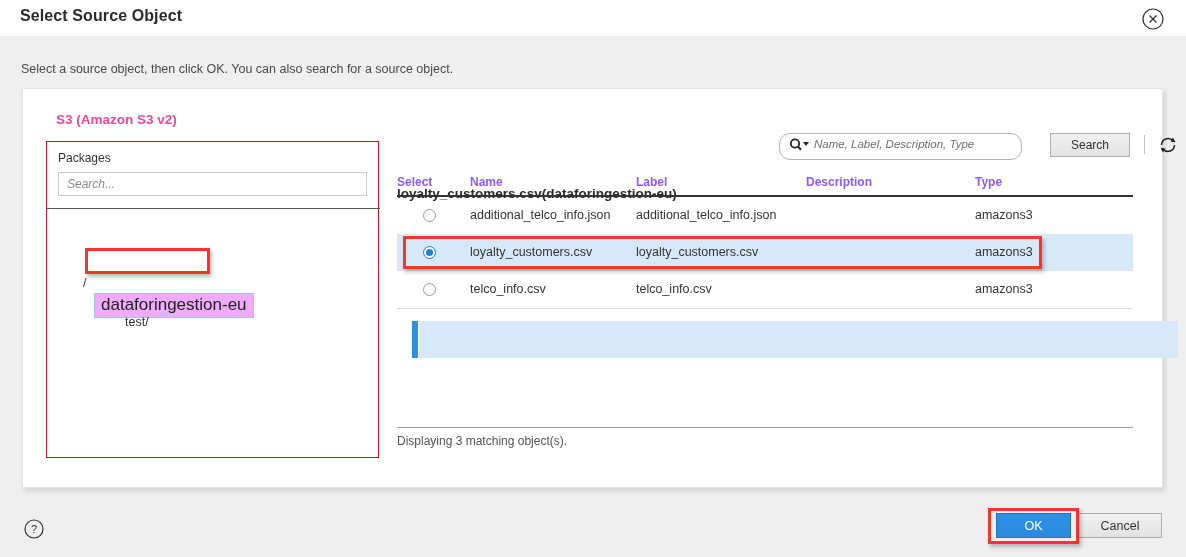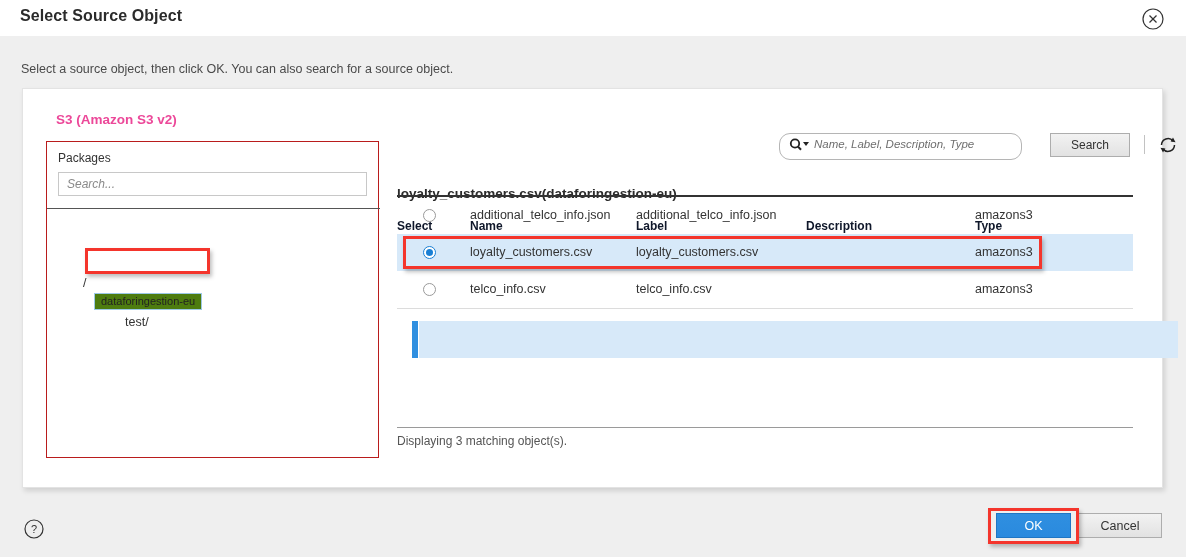--- a/index.html
+++ b/index.html
@@ -70,22 +70,22 @@
     width: 333px; height: 1px; background: #555;
   }
   .tree-body { position: absolute; left: 0; top: 67px; width: 333px; height: 249px; }
   .tree-root {
     position: absolute; left: 36px; top: 67px;
     font-size: 12.5px; color: #333;
   }
   .tree-node-sel {
     position: absolute; left: 47px; top: 84px;
     padding: 1px 6px 2px 6px;
-    font-size: 11px; color: #222;
-    background: #4d7c0f; border: 1px solid #9cc8e6;
+    font-size: 17px; color: #222;
+    background: #f0abfc; border: 1px solid #9cc8e6;
     cursor: pointer; white-space: nowrap;
   }
   .tree-node-2 {
     position: absolute; left: 78px; top: 106px;
     font-size: 12.5px; color: #333; cursor: pointer;
   }
 
   
   .obj-title {
     position: absolute; left: 374px; top: 50px;
@@ -125,21 +125,21 @@
   }
 
   
   .tbl { position: absolute; left: 374px; top: 82px; width: 736px; }
   .thead {
     position: relative; height: 26px;
     border-bottom: 2px solid #333;
   }
   .th {
     position: absolute; top: 4px;
-    font-size: 12px; font-weight: bold; color: #0f172a; margin-top: 44px;
+    font-size: 12px; font-weight: bold; color: #8b5cf6;
   }
   .c0 { left: 0px; }
   .c1 { left: 73px; }
   .c2 { left: 239px; }
   .c3 { left: 409px; }
   .c4 { left: 578px; }
 
   .rows { position: relative; }
   .row {
     position: relative; height: 37px;

